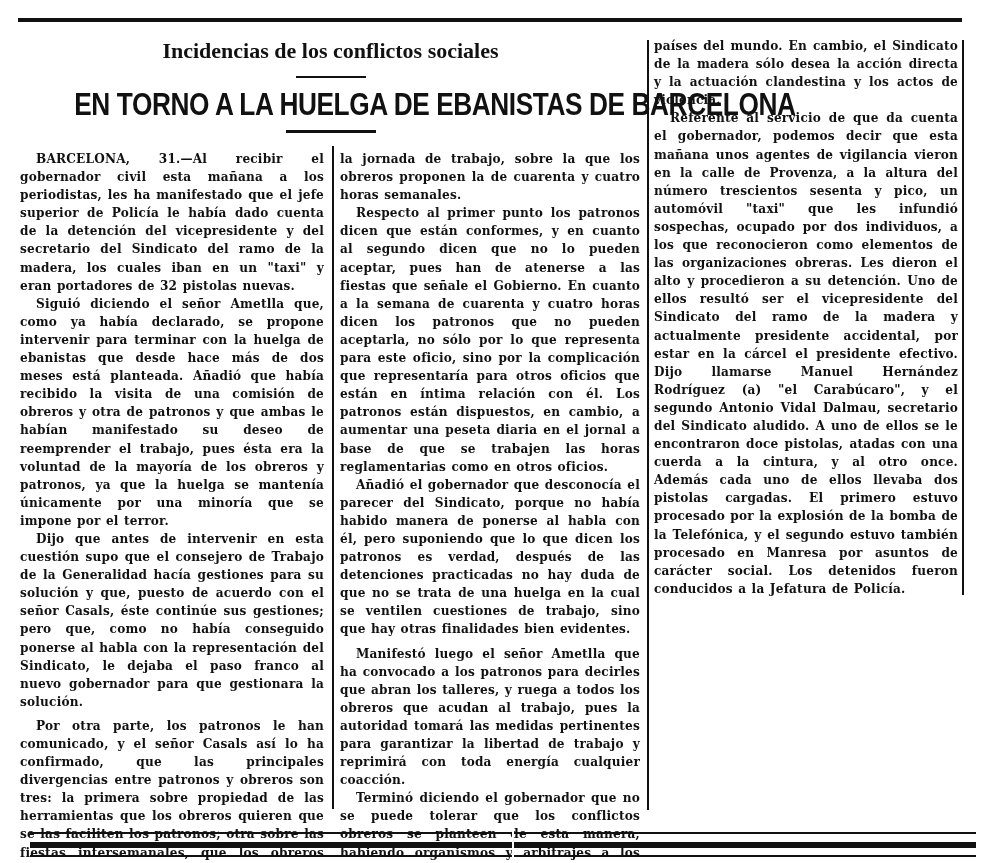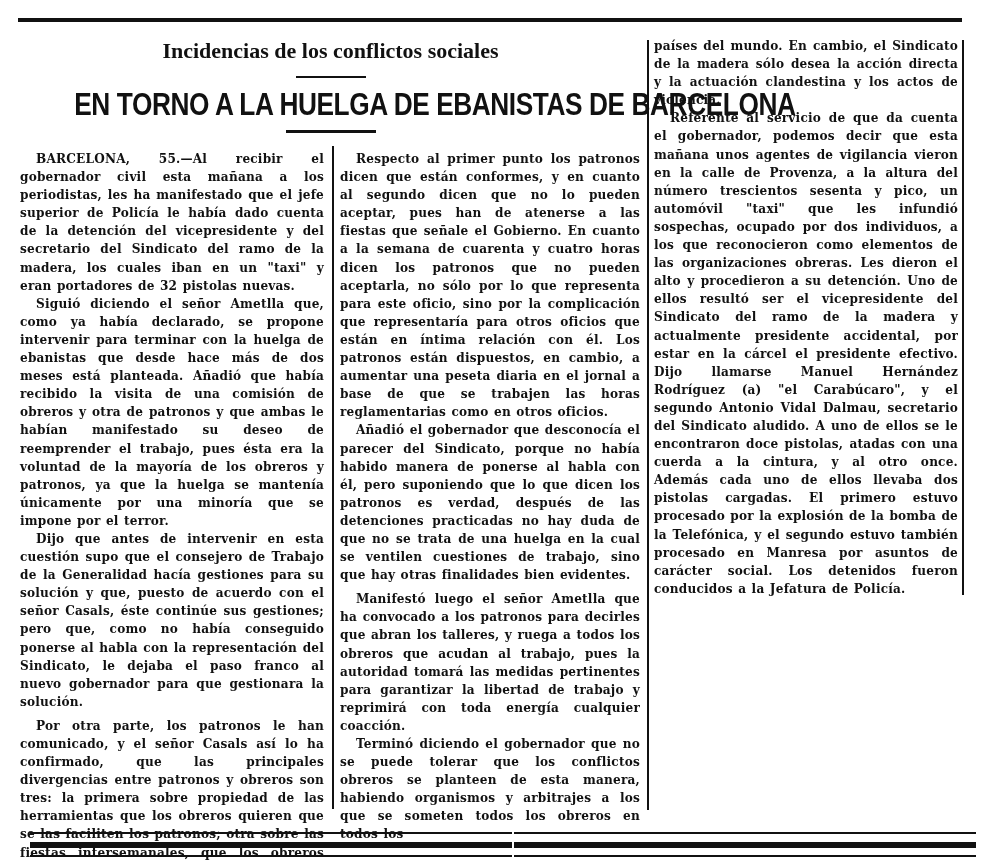--- a/index.html
+++ b/index.html
@@ -60,27 +60,28 @@
   <div class="short-rule kicker-rule"></div>
   <div class="headline">EN TORNO A LA HUELGA DE EBANISTAS DE BARCELONA</div>
   <div class="short-rule headline-rule"></div>
 </div>
 
 <div class="vline" id="divider-1"></div>
 <div class="vline" id="divider-2"></div>
 <div class="vline" id="border-right"></div>
 
 <div class="col" id="col-left">
-  <p><span>BARCELONA, 55.</span><span>—Al recibir el gobernador civil esta mañana a los periodistas, les ha manifestado que el jefe superior de Policía le había dado cuenta de la detención del vicepresidente y del secretario del Sindicato del ramo de la madera, los cuales iban en un "taxi" y eran portadores de 32 pistolas nuevas.</span></p>
+  <p><span>BARCELONA, 31.</span><span>—Al recibir el gobernador civil esta mañana a los periodistas, les ha manifestado que el jefe superior de Policía le había dado cuenta de la detención del vicepresidente y del secretario del Sindicato del ramo de la madera, los cuales iban en un "taxi" y eran portadores de 32 pistolas nuevas.</span></p>
   <p>Siguió diciendo el señor Ametlla que, como ya había declarado, se propone intervenir para terminar con la huelga de ebanistas que desde hace más de dos meses está planteada. Añadió que había recibido la visita de una comisión de obreros y otra de patronos y que ambas le habían manifestado su deseo de reemprender el trabajo, pues ésta era la voluntad de la mayoría de los obreros y patronos, ya que la huelga se mantenía únicamente por una minoría que se impone por el terror.</p>
   <p>Dijo que antes de intervenir en esta cuestión supo que el consejero de Trabajo de la Generalidad hacía gestiones para su solución y que, puesto de acuerdo con el señor Casals, éste continúe sus gestiones; pero que, como no había conseguido ponerse al habla con la representación del Sindicato, le dejaba el paso franco al nuevo gobernador para que gestionara la solución.</p>
   <p class="gap">Por otra parte, los patronos le han comunicado, y el señor Casals así lo ha confirmado, que las principales divergencias entre patronos y obreros son tres: la primera sobre propiedad de las herramientas que los obreros quieren que se las faciliten los patronos; otra sobre las fiestas intersemanales, que los obreros pretenden celebrar únicamente como festivo el primero de mayo, y la tercera</p>
 </div>
 
 <div class="col" id="col-middle">
+  <p class="noindent">la jornada de trabajo, sobre la que los obreros proponen la de cuarenta y cuatro horas semanales.</p>
   <p>Respecto al primer punto los patronos dicen que están conformes, y en cuanto al segundo dicen que no lo pueden aceptar, pues han de atenerse a las fiestas que señale el Gobierno. En cuanto a la semana de cuarenta y cuatro horas dicen los patronos que no pueden aceptarla, no sólo por lo que representa para este oficio, sino por la complicación que representaría para otros oficios que están en íntima relación con él. Los patronos están dispuestos, en cambio, a aumentar una peseta diaria en el jornal a base de que se trabajen las horas reglamentarias como en otros oficios.</p>
   <p>Añadió el gobernador que desconocía el parecer del Sindicato, porque no había habido manera de ponerse al habla con él, pero suponiendo que lo que dicen los patronos es verdad, después de las detenciones practicadas no hay duda de que no se trata de una huelga en la cual se ventilen cuestiones de trabajo, sino que hay otras finalidades bien evidentes.</p>
   <p class="gap">Manifestó luego el señor Ametlla que ha convocado a los patronos para decirles que abran los talleres, y ruega a todos los obreros que acudan al trabajo, pues la autoridad tomará las medidas pertinentes para garantizar la libertad de trabajo y reprimirá con toda energía cualquier coacción.</p>
   <p>Terminó diciendo el gobernador que no se puede tolerar que los conflictos obreros se planteen de esta manera, habiendo organismos y arbitrajes a los que se someten todos los obreros en todos los</p>
 </div>
 
 <div class="col" id="col-right">
   <p class="noindent">países del mundo. En cambio, el Sindicato de la madera sólo desea la acción directa y la actuación clandestina y los actos de violencia.</p>
   <p>Referente al servicio de que da cuenta el gobernador, podemos decir que esta mañana unos agentes de vigilancia vieron en la calle de Provenza, a la altura del número trescientos sesenta y pico, un automóvil "taxi" que les infundió sospechas, ocupado por dos individuos, a los que reconocieron como elementos de las organizaciones obreras. Les dieron el alto y procedieron a su detención. Uno de ellos resultó ser el vicepresidente del Sindicato del ramo de la madera y actualmente presidente accidental, por estar en la cárcel el presidente efectivo. Dijo llamarse Manuel Hernández Rodríguez (a) "el Carabúcaro", y el segundo Antonio Vidal Dalmau, secretario del Sindicato aludido. A uno de ellos se le encontraron doce pistolas, atadas con una cuerda a la cintura, y al otro once. Además cada uno de ellos llevaba dos pistolas cargadas. El primero estuvo procesado por la explosión de la bomba de la Telefónica, y el segundo estuvo también procesado en Manresa por asuntos de carácter social. Los detenidos fueron conducidos a la Jefatura de Policía.</p>
 </div>

